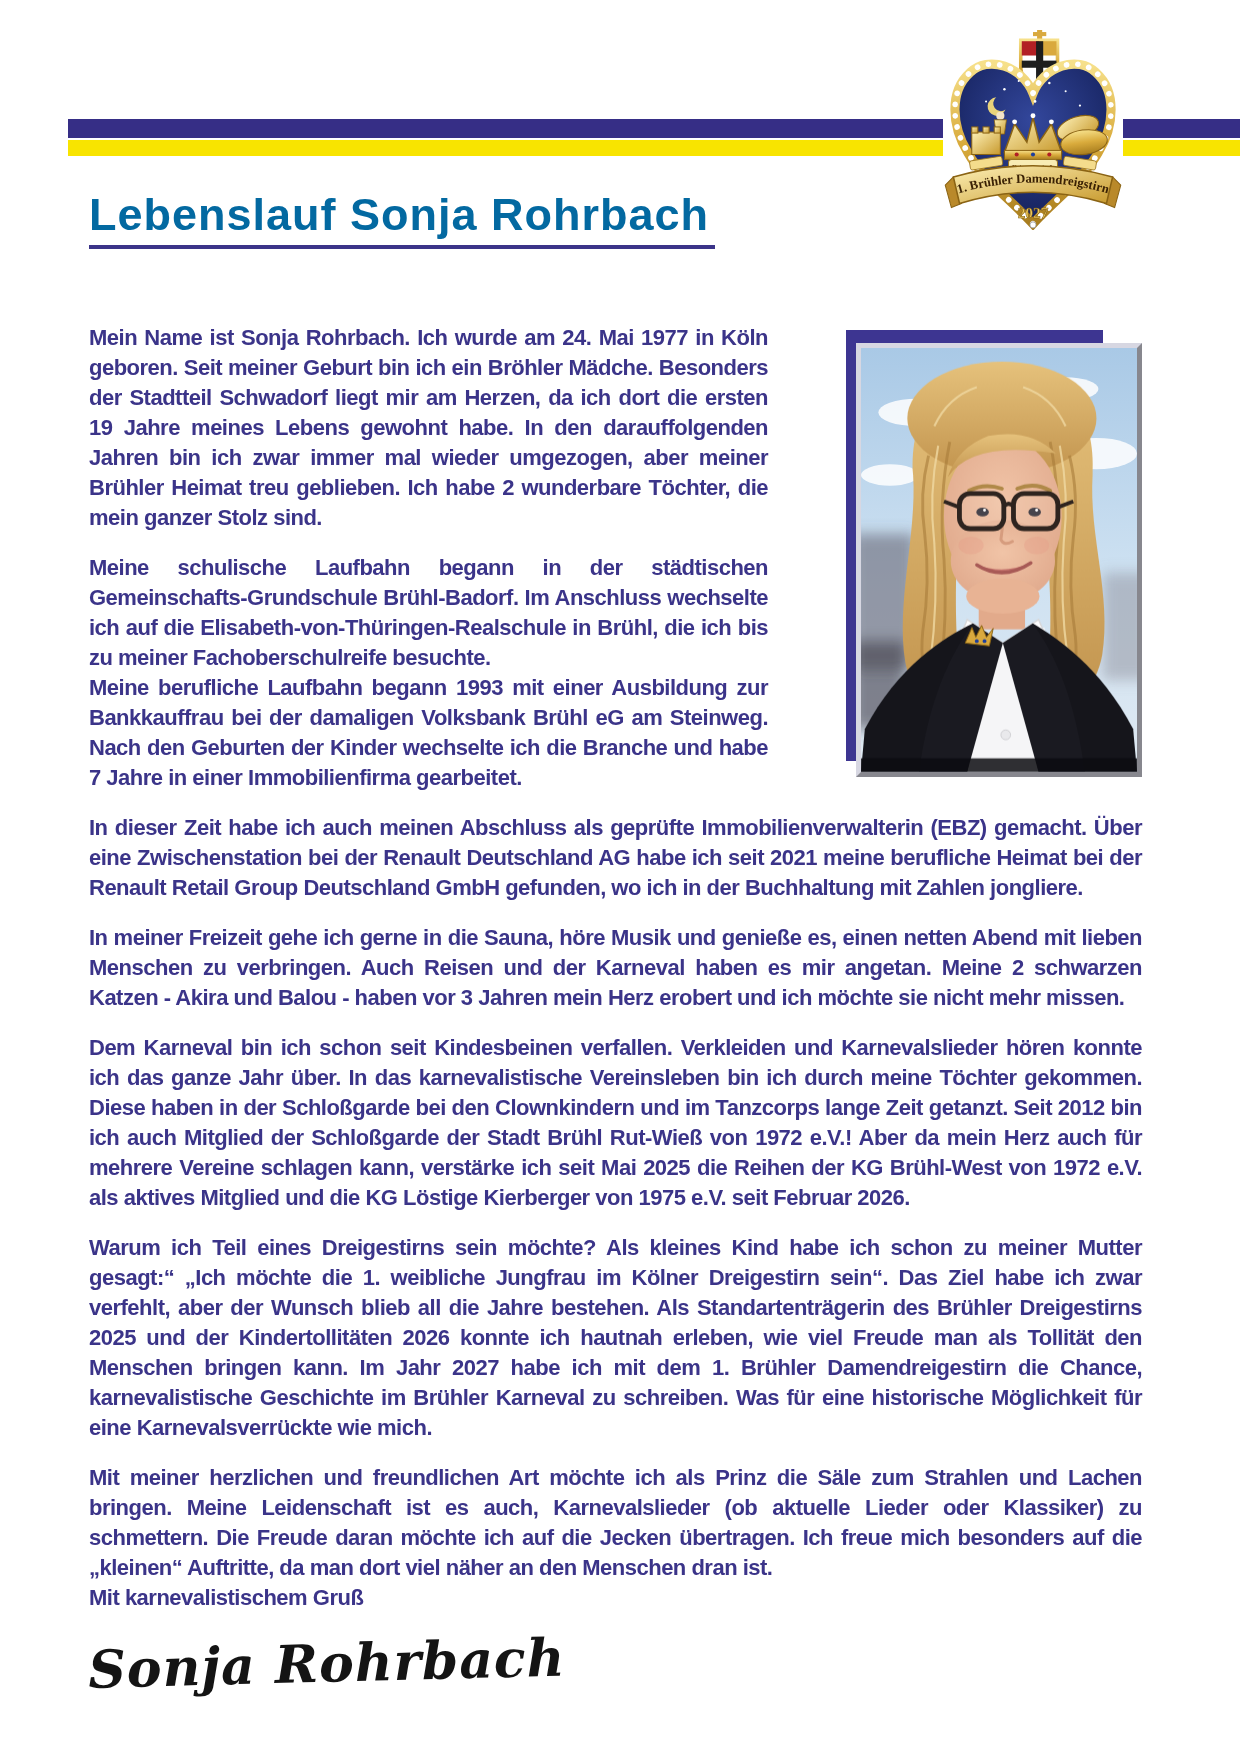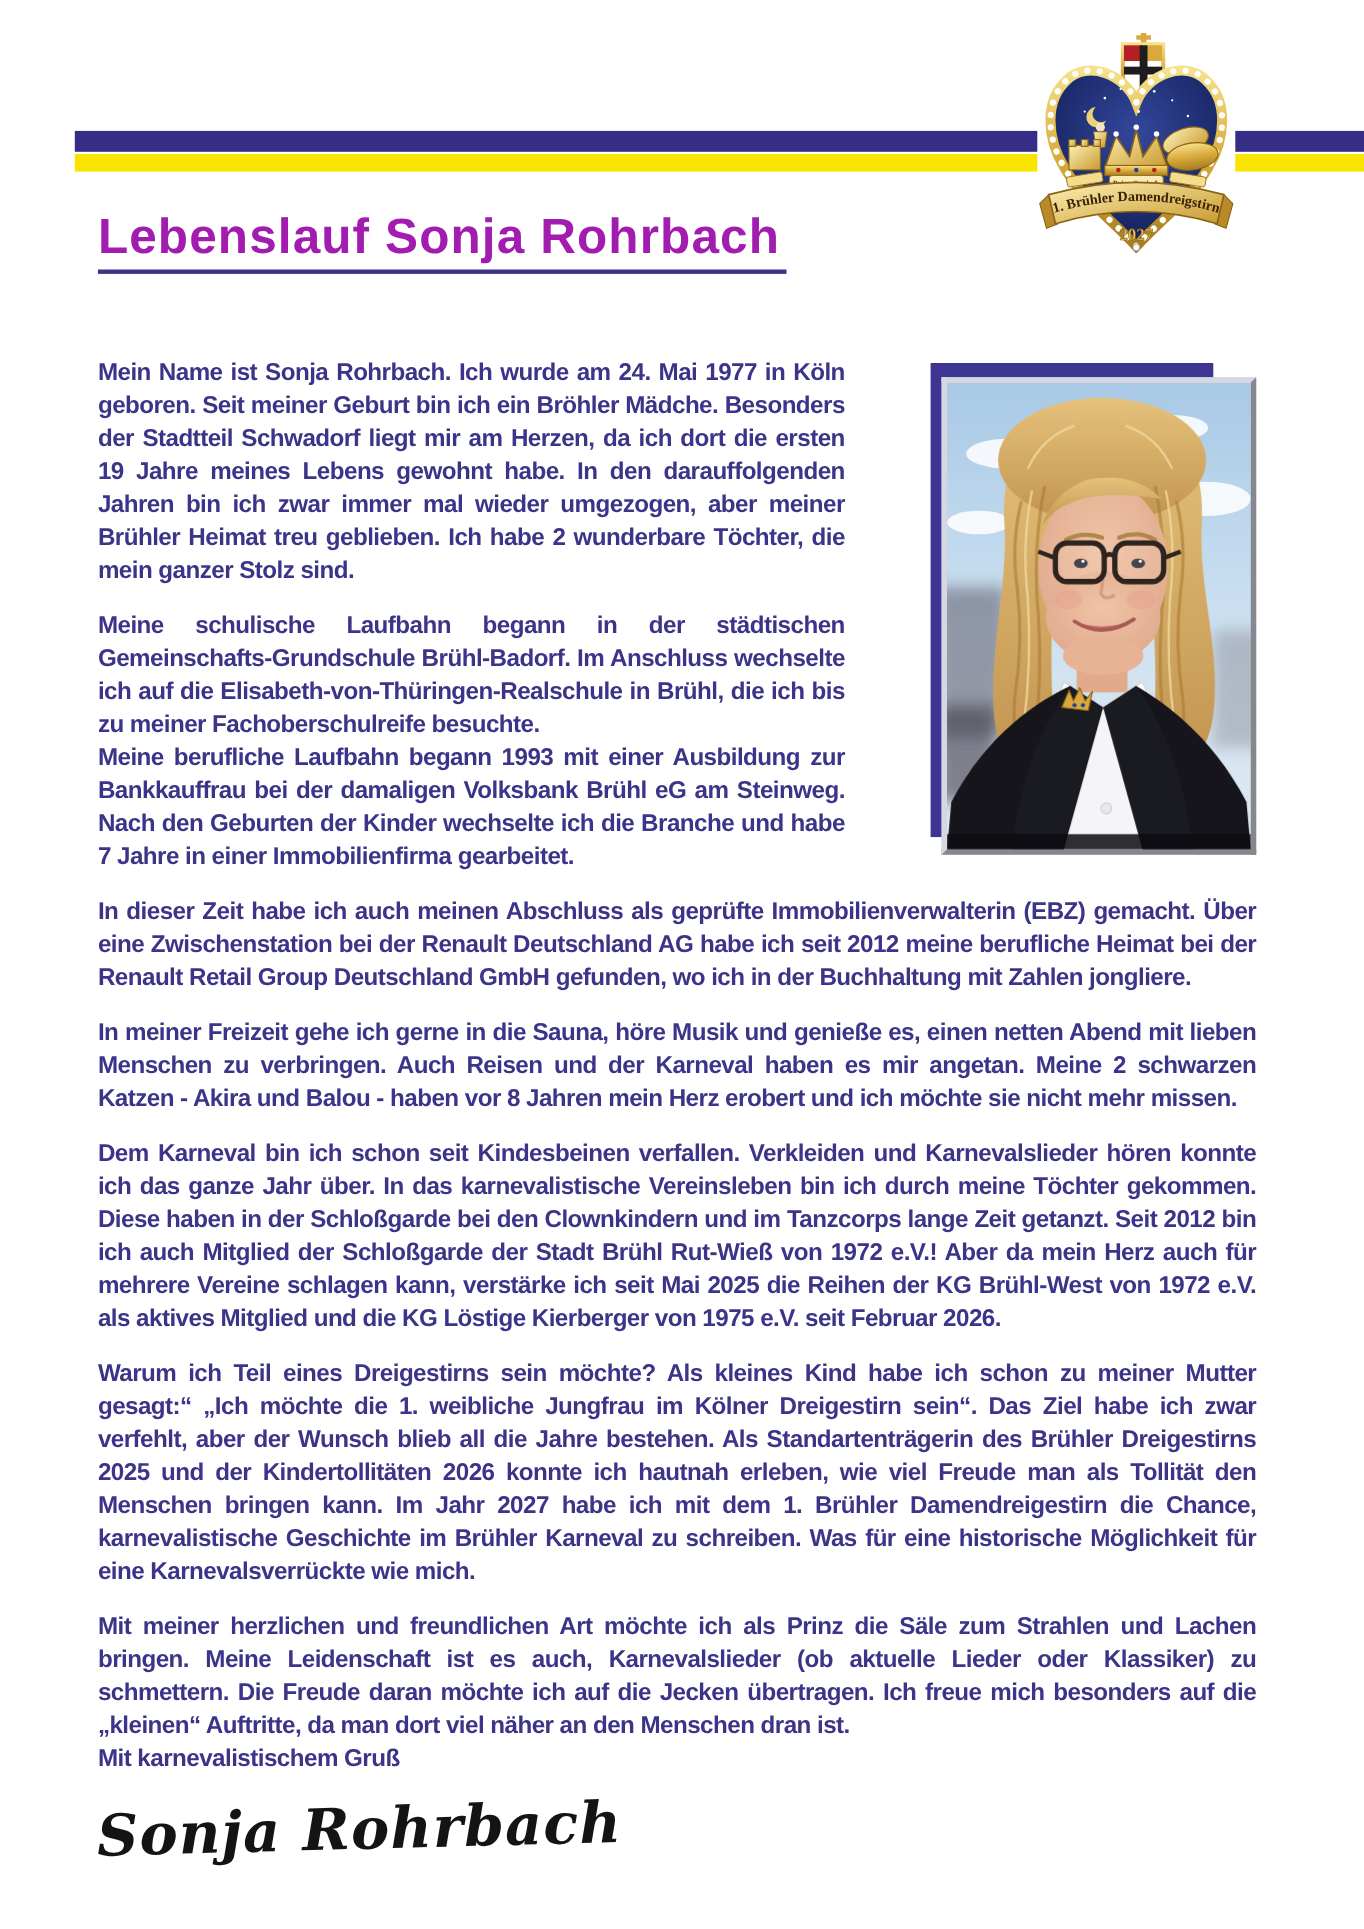--- a/index.html
+++ b/index.html
@@ -17,21 +17,21 @@
   
   .logo-box{
     position:absolute;left:943px;top:30px;width:180px;height:200px;
     background:#ffffff;z-index:5;
   }
   
   .content{padding:190px 98px 0 89px;position:relative;z-index:2;}
   h1.title{
     margin:0 0 38px 0;
     font-size:45px;line-height:50px;letter-spacing:1px;
-    color:#a21caf;font-weight:bold;
+    color:#0369a1;font-weight:bold;
     display:inline-block;
     border-bottom:4px solid #3b3489;
     padding:0 6px 5px 0;
   }
   .bodytext{color:#3b3489;font-weight:bold;margin-top:36px;}
   .para{
     margin:0 0 20px 0;
     font-size:22px;line-height:30px;letter-spacing:-0.5px;
     text-align:justify;
   }
@@ -268,23 +268,23 @@
             </g>
           </g>
         </svg>
       </div>
     </div>
 
     <p class="para">Mein Name ist Sonja Rohrbach. Ich wurde am 24. Mai 1977 in Köln geboren. Seit meiner Geburt bin ich ein Bröhler Mädche. Besonders der Stadtteil Schwadorf liegt mir am Herzen, da ich dort die ersten 19 Jahre meines Lebens gewohnt habe. In den darauffolgenden Jahren bin ich zwar immer mal wieder umgezogen, aber meiner Brühler Heimat treu geblieben. Ich habe 2 wunderbare Töchter, die mein ganzer Stolz sind.</p>
 
     <p class="para"><span>Meine schulische Laufbahn begann in der städtischen Gemeinschafts-Grundschule Brühl-Badorf. Im Anschluss wechselte ich auf die Elisabeth-von-Thüringen-Realschule in Brühl, die ich bis zu meiner Fachoberschulreife besuchte.</span><br><span>Meine berufliche Laufbahn begann 1993 mit einer Ausbildung zur Bankkauffrau bei der damaligen Volksbank Brühl eG am Steinweg. Nach den Geburten der Kinder wechselte ich die Branche und habe 7 Jahre in einer Immobilienfirma gearbeitet.</span></p>
 
-    <p class="para">In dieser Zeit habe ich auch meinen Abschluss als geprüfte Immobilienverwalterin (EBZ) gemacht. Über eine Zwischenstation bei der Renault Deutschland AG habe ich seit 2012 meine berufliche Heimat bei der Renault Retail Group Deutschland GmbH gefunden, wo ich in der Buchhaltung mit Zahlen jongliere.</p>
-
-    <p class="para">In meiner Freizeit gehe ich gerne in die Sauna, höre Musik und genieße es, einen netten Abend mit lieben Menschen zu verbringen. Auch Reisen und der Karneval haben es mir angetan. Meine 2 schwarzen Katzen - Akira und Balou - haben vor 8 Jahren mein Herz erobert und ich möchte sie nicht mehr missen.</p>
+    <p class="para">In dieser Zeit habe ich auch meinen Abschluss als geprüfte Immobilienverwalterin (EBZ) gemacht. Über eine Zwischenstation bei der Renault Deutschland AG habe ich seit 2021 meine berufliche Heimat bei der Renault Retail Group Deutschland GmbH gefunden, wo ich in der Buchhaltung mit Zahlen jongliere.</p>
+
+    <p class="para">In meiner Freizeit gehe ich gerne in die Sauna, höre Musik und genieße es, einen netten Abend mit lieben Menschen zu verbringen. Auch Reisen und der Karneval haben es mir angetan. Meine 2 schwarzen Katzen - Akira und Balou - haben vor 3 Jahren mein Herz erobert und ich möchte sie nicht mehr missen.</p>
 
     <p class="para">Dem Karneval bin ich schon seit Kindesbeinen verfallen. Verkleiden und Karnevalslieder hören konnte ich das ganze Jahr über. In das karnevalistische Vereinsleben bin ich durch meine Töchter gekommen. Diese haben in der Schloßgarde bei den Clownkindern und im Tanzcorps lange Zeit getanzt. Seit 2012 bin ich auch Mitglied der Schloßgarde der Stadt Brühl Rut-Wieß von 1972 e.V.! Aber da mein Herz auch für mehrere Vereine schlagen kann, verstärke ich seit Mai 2025 die Reihen der KG Brühl-West von 1972 e.V. als aktives Mitglied und die KG Löstige Kierberger von 1975 e.V. seit Februar 2026.</p>
 
     <p class="para">Warum ich Teil eines Dreigestirns sein möchte? Als kleines Kind habe ich schon zu meiner Mutter gesagt:“ „Ich möchte die 1. weibliche Jungfrau im Kölner Dreigestirn sein“. Das Ziel habe ich zwar verfehlt, aber der Wunsch blieb all die Jahre bestehen. Als Standartenträgerin des Brühler Dreigestirns 2025 und der Kindertollitäten 2026 konnte ich hautnah erleben, wie viel Freude man als Tollität den Menschen bringen kann. Im Jahr 2027 habe ich mit dem 1. Brühler Damendreigestirn die Chance, karnevalistische Geschichte im Brühler Karneval zu schreiben. Was für eine historische Möglichkeit für eine Karnevalsverrückte wie mich.</p>
 
     <p class="para"><span>Mit meiner herzlichen und freundlichen Art möchte ich als Prinz die Säle zum Strahlen und Lachen bringen. Meine Leidenschaft ist es auch, Karnevalslieder (ob aktuelle Lieder oder Klassiker) zu schmettern. Die Freude daran möchte ich auf die Jecken übertragen.  Ich freue mich besonders auf die „kleinen“ Auftritte, da man dort viel näher an den Menschen dran ist.</span><br><span>Mit karnevalistischem Gruß</span></p>
 
     <div class="signature">Sonja Rohrbach</div>
   </div>
 </div>

